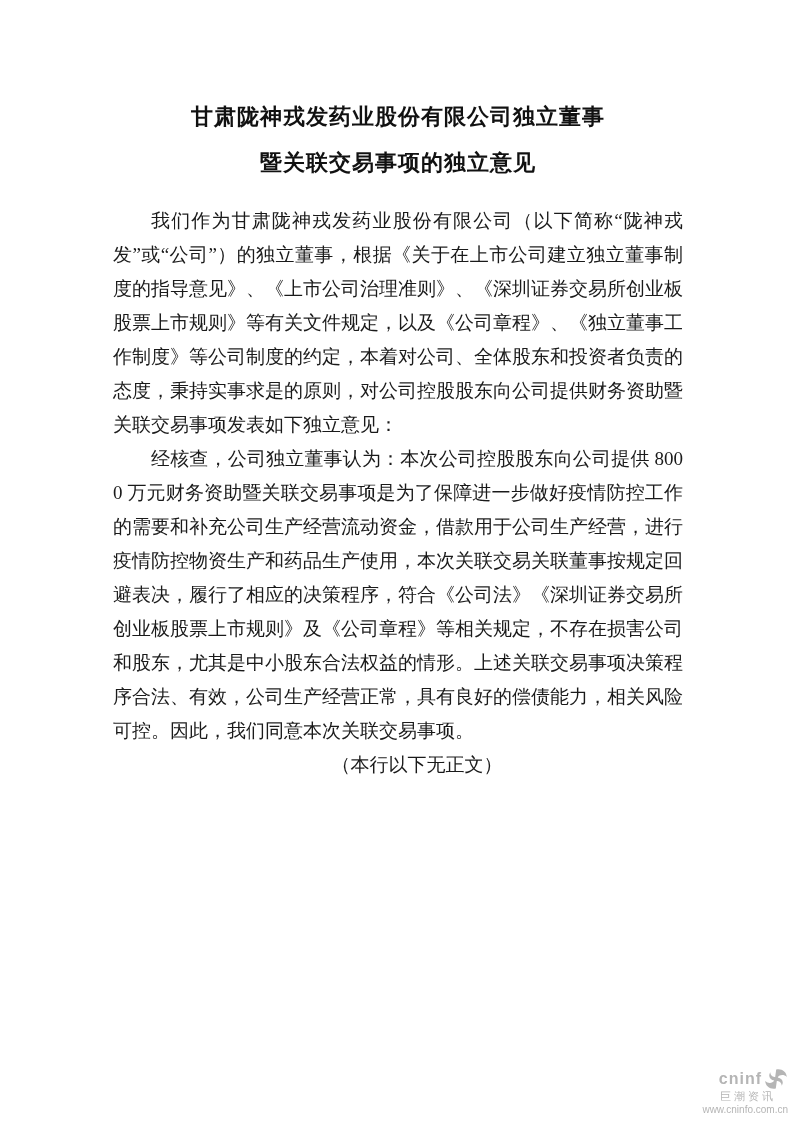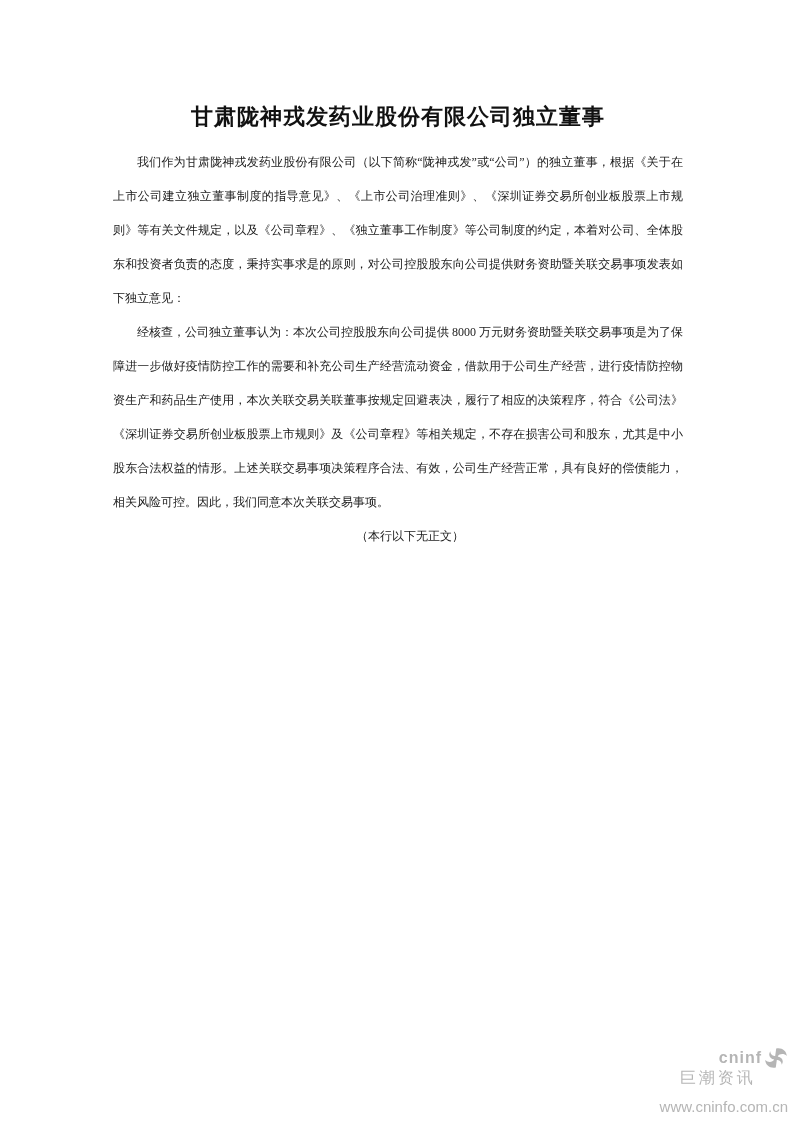--- a/index.html
+++ b/index.html
@@ -24,77 +24,78 @@
   .doc-title {
     margin: 0;
     font-size: 22px;
     font-weight: bold;
     text-align: center;
     line-height: 46px;
     letter-spacing: 1px;
     color: #111111;
   }
   .doc-body {
-    margin-top: 5px;
-    font-size: 12px;
+    margin-top: 18px;
+    font-size: 19px;
     line-height: 34px;
   }
   .doc-body p {
     margin: 0;
     text-indent: 2em;
     text-align: justify;
     text-justify: inter-ideograph;
     word-break: break-all;
   }
   .doc-body p.closing {
     text-align: center;
   }
   .watermark {
     position: absolute;
     right: 5px;
     bottom: 7px;
-    text-align: center;
+    text-align: right;
     color: #b5b5b5;
     font-family: "Liberation Sans", "DejaVu Sans", sans-serif;
     line-height: 1.1;
     user-select: none;
   }
   .wm-top {
     display: flex;
     align-items: center;
     justify-content: flex-end;
     gap: 2px;
   }
   .wm-logo {
     font-size: 16px;
     font-weight: bold;
     letter-spacing: 1px;
   }
   .wm-swirl svg {
     display: block;
   }
   .wm-brand {
-    font-size: 16px;
+    font-size: 11px;
     letter-spacing: 3px;
     margin-top: 1px;
     padding-right: 12px;
     font-family: Liberation Serif, serif;
   }
   .wm-url {
-    font-size: 15px;
-    margin-top: 12px;
+    font-size: 10px;
+    margin-top: 2px;
   }
 </style>
 </head>
 <body>
 
 <div class="page">
   <div class="content">
     <h1 class="doc-title">
       <div class="title-line">甘肃陇神戎发药业股份有限公司独立董事</div>
+      <div class="title-line">暨关联交易事项的独立意见</div>
     </h1>
     <div class="doc-body">
       <p>我们作为甘肃陇神戎发药业股份有限公司（以下简称“陇神戎发”或“公司”）的独立董事，根据《关于在上市公司建立独立董事制度的指导意见》、《上市公司治理准则》、《深圳证券交易所创业板股票上市规则》等有关文件规定，以及《公司章程》、《独立董事工作制度》等公司制度的约定，本着对公司、全体股东和投资者负责的态度，秉持实事求是的原则，对公司控股股东向公司提供财务资助暨关联交易事项发表如下独立意见：</p>
       <p>经核查，公司独立董事认为：本次公司控股股东向公司提供 8000 万元财务资助暨关联交易事项是为了保障进一步做好疫情防控工作的需要和补充公司生产经营流动资金，借款用于公司生产经营，进行疫情防控物资生产和药品生产使用，本次关联交易关联董事按规定回避表决，履行了相应的决策程序，符合《公司法》《深圳证券交易所创业板股票上市规则》及《公司章程》等相关规定，不存在损害公司和股东，尤其是中小股东合法权益的情形。上述关联交易事项决策程序合法、有效，公司生产经营正常，具有良好的偿债能力，相关风险可控。因此，我们同意本次关联交易事项。</p>
       <p class="closing">（本行以下无正文）</p>
     </div>
   </div>
 
   <div class="watermark">
     <div class="wm-top">

